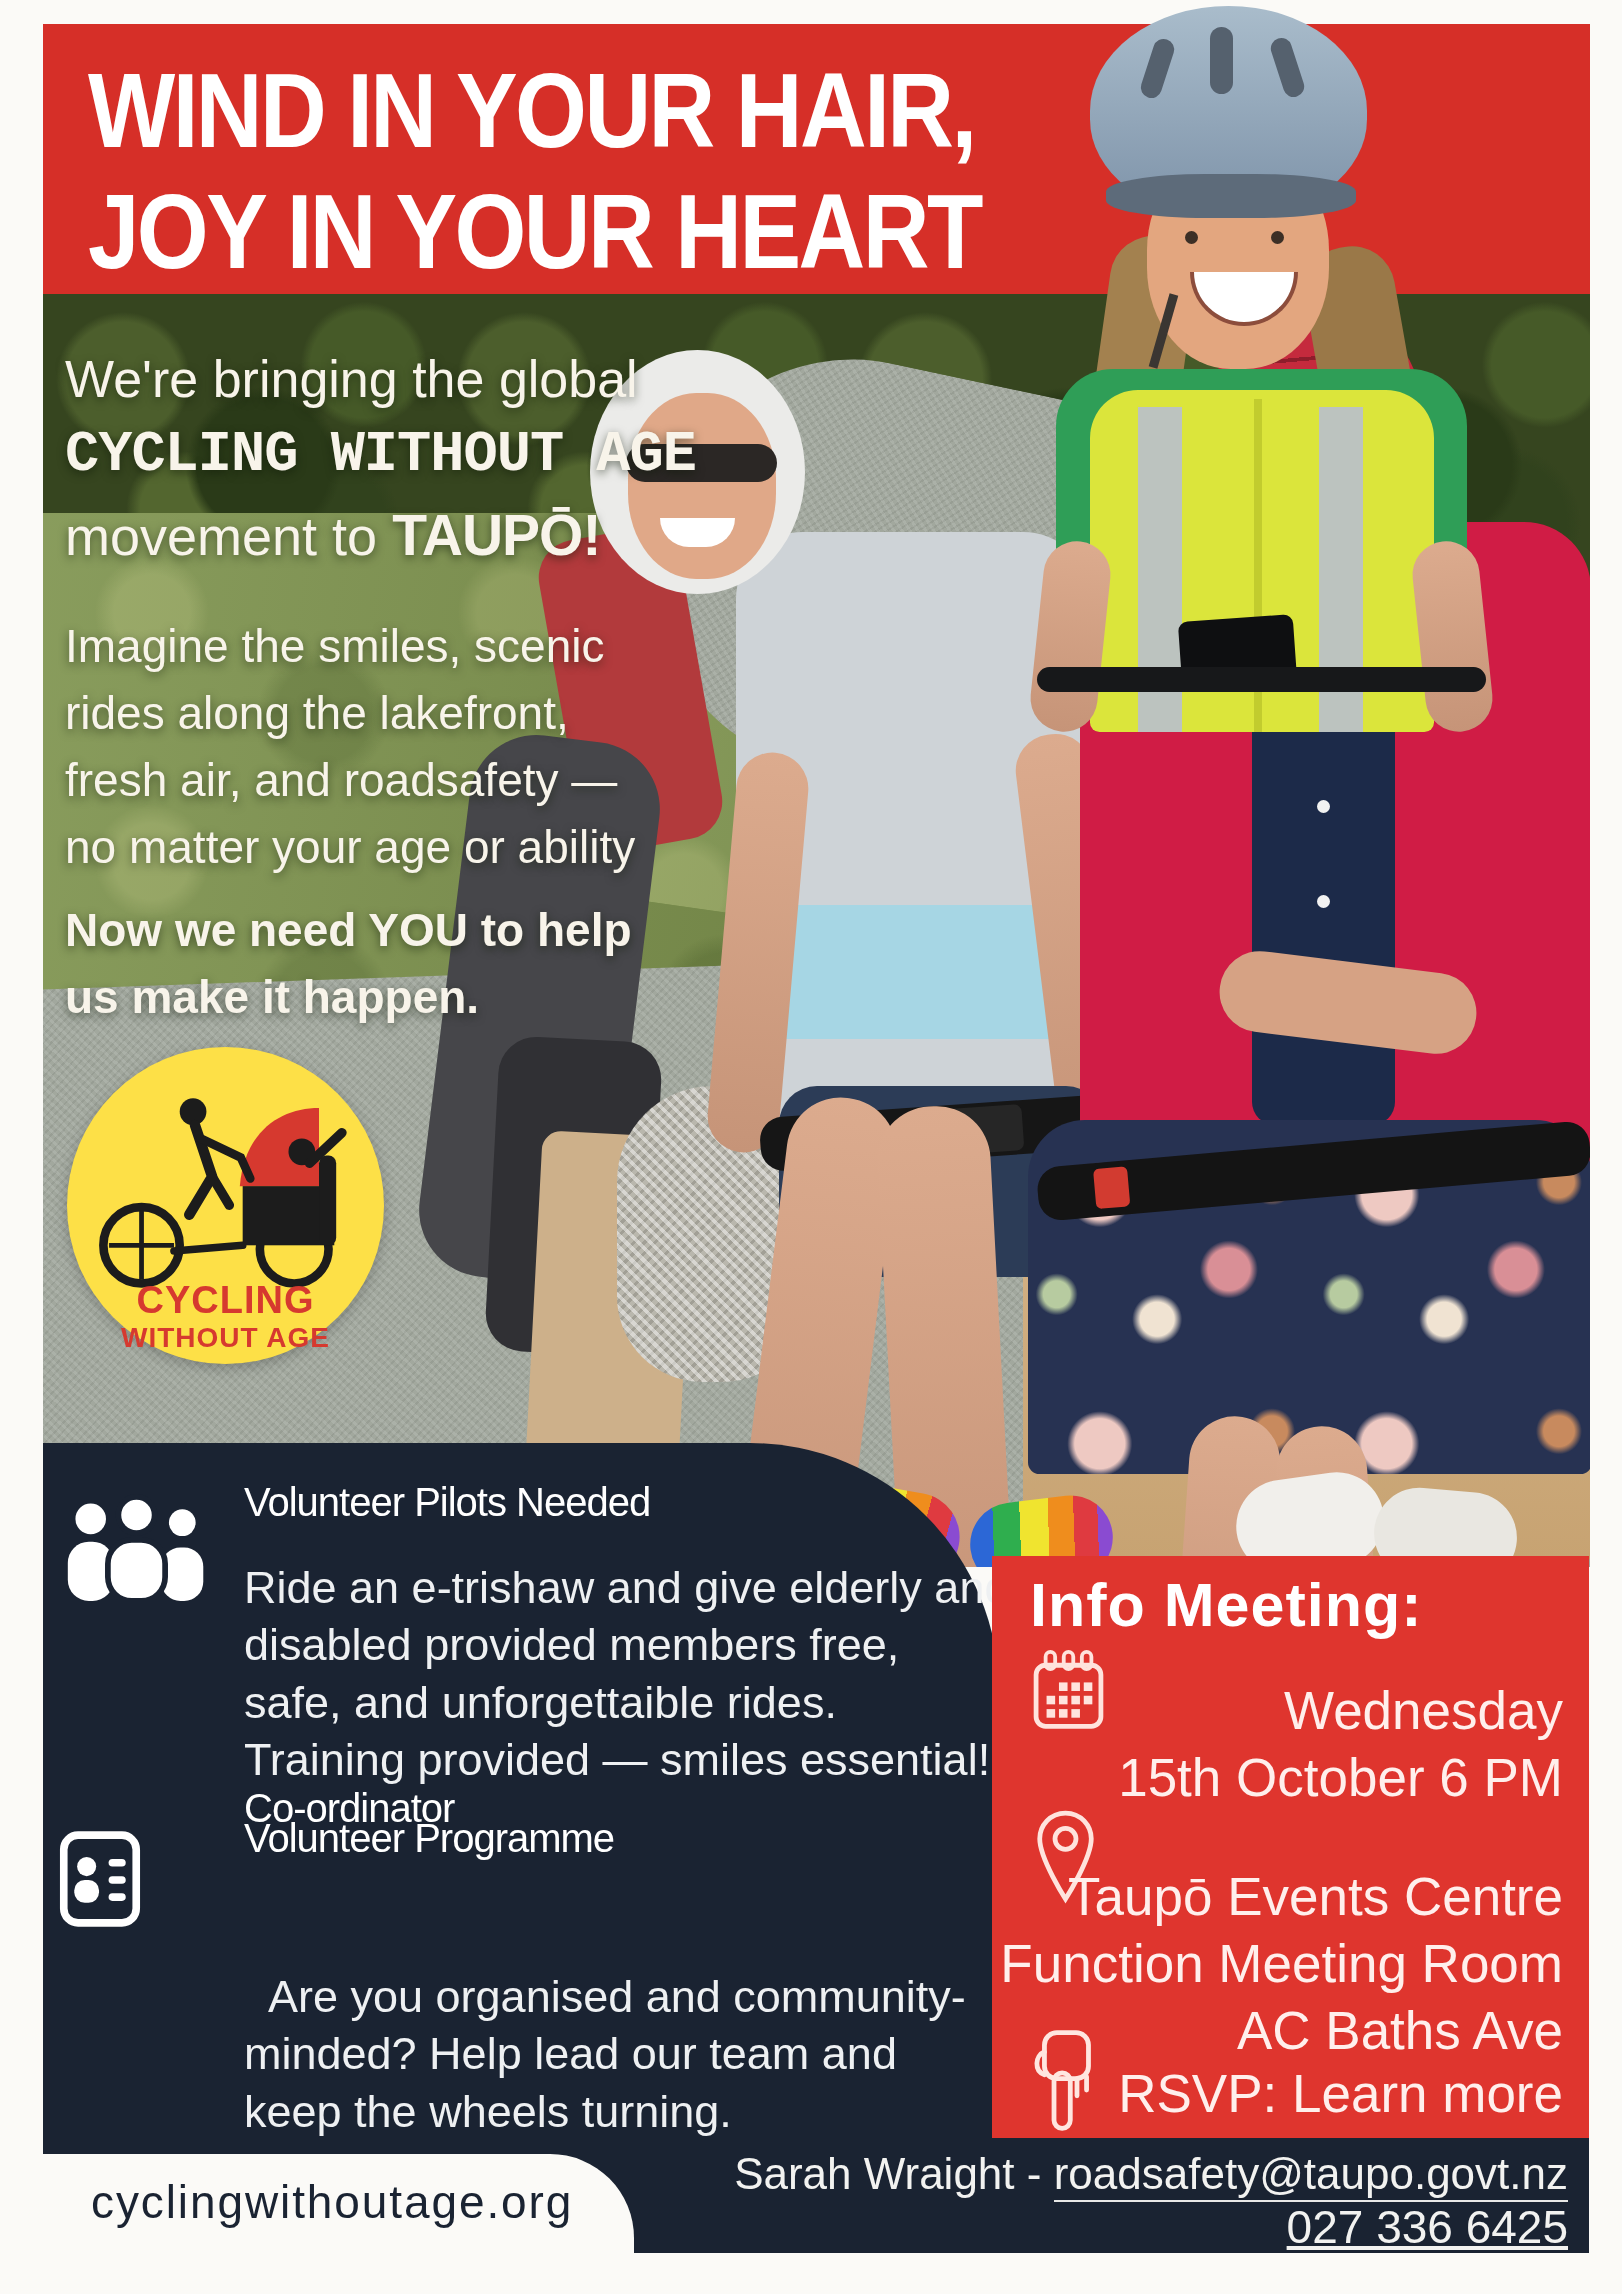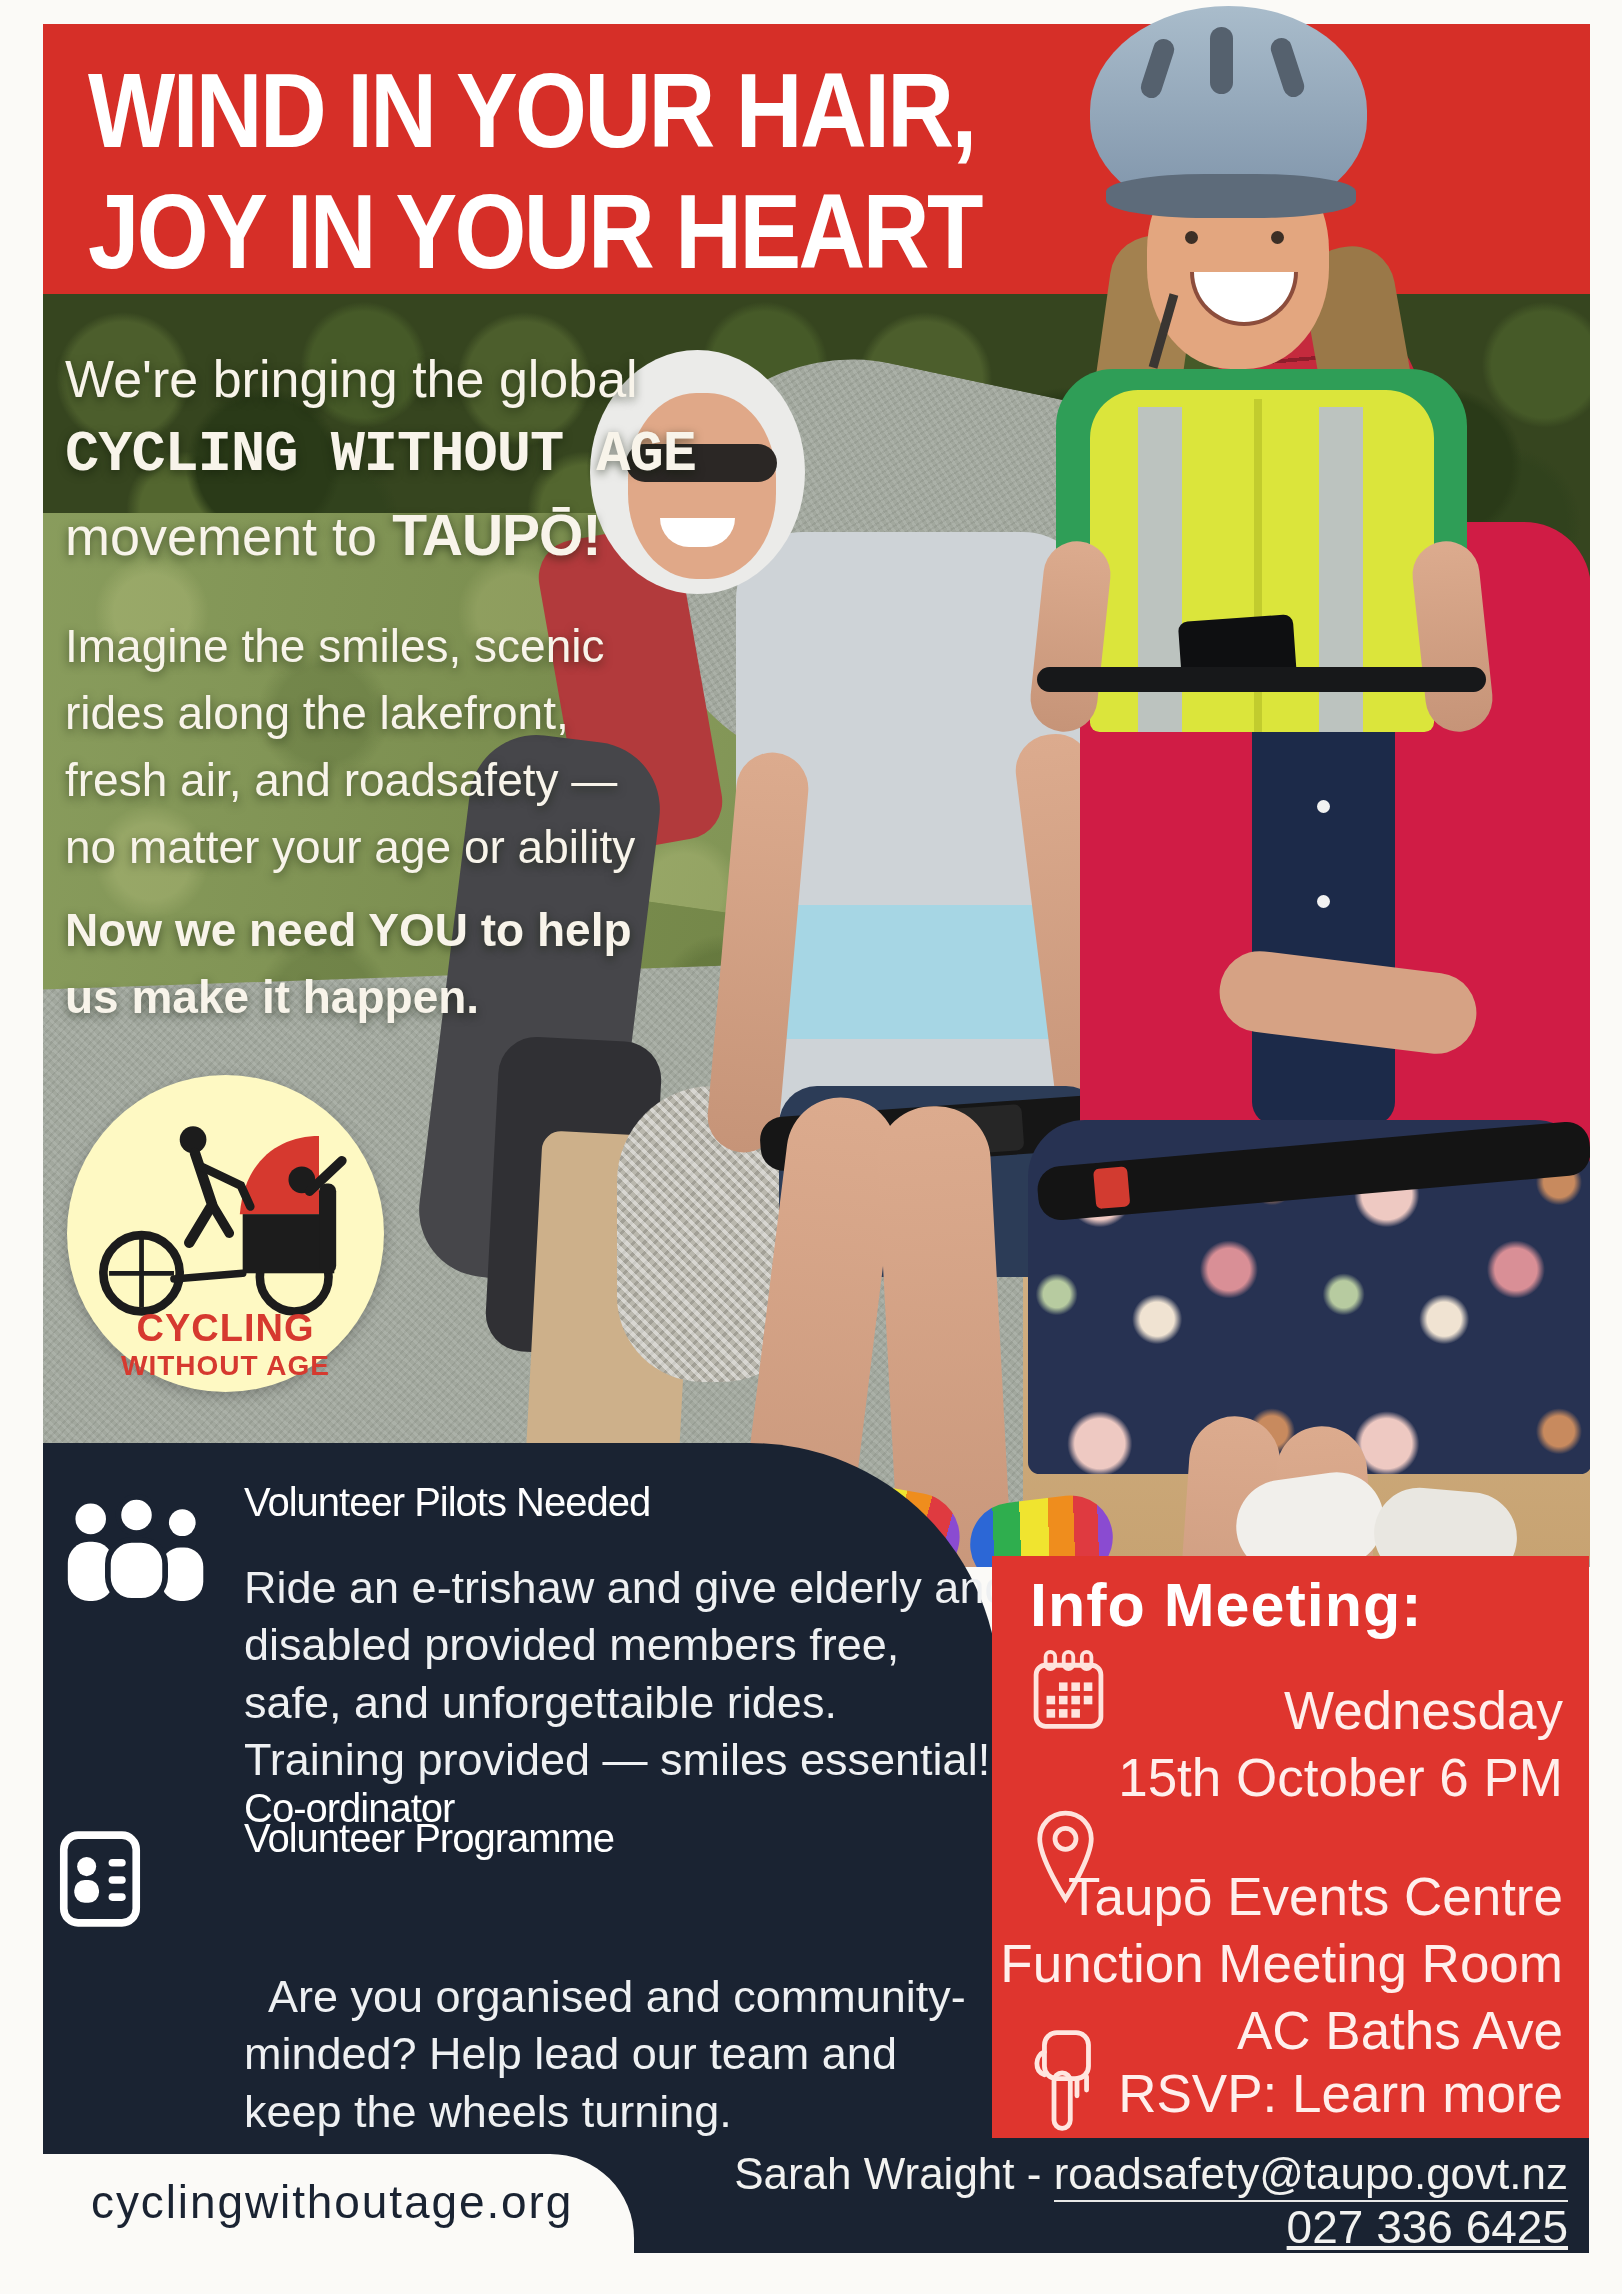--- a/index.html
+++ b/index.html
@@ -45,21 +45,21 @@
   .boxText{font-size:29px;letter-spacing:9.6px;line-height:51px;color:#42382c;font-weight:400;}
   
   .shadowed{text-shadow:0 2.9px 9.6px rgba(15,25,8,.55);}
   .intro1{font-size:52px;color:#f8f4ea;}
   .intro2{font-size:57px;font-weight:700;color:#f8f4ea;letter-spacing:-1px;}
   .intro3{font-size:54px;color:#f8f4ea;}
   .intro3 b{font-size:57px;letter-spacing:-1px;}
   .body1{font-size:46px;color:#f8f4ea;}
   .bodyB{font-weight:700;}
   
-  .logo{left:67px;top:1075px;width:317px;height:317px;background:#fef9c3;border-radius:50%;
+  .logo{left:67px;top:1047px;width:317px;height:317px;background:#fde047;border-radius:50%;
         z-index:3;box-shadow:0 3.8px 13.4px rgba(0,0,0,.25);text-align:center;}
   .logoTxt1{width:100%;top:232px;font-size:38px;font-weight:700;color:#d6392f;letter-spacing:1px;}
   .logoTxt2{width:100%;top:275px;font-size:28px;font-weight:700;color:#d6392f;letter-spacing:1px;}
   
   .navyMain{left:43px;top:1443px;width:956px;height:810px;background:#1a2332;
             border-top-right-radius:249px;z-index:4;}
   .navyFooter{left:992px;top:2138px;width:597px;height:115px;background:#1a2332;z-index:4;}
   .navTitle{font-size:40px;font-weight:400;color:#ffffff;letter-spacing:-1px;z-index:5;}
   .navBody{font-size:45px;color:#eef0f2;z-index:5;}
   

